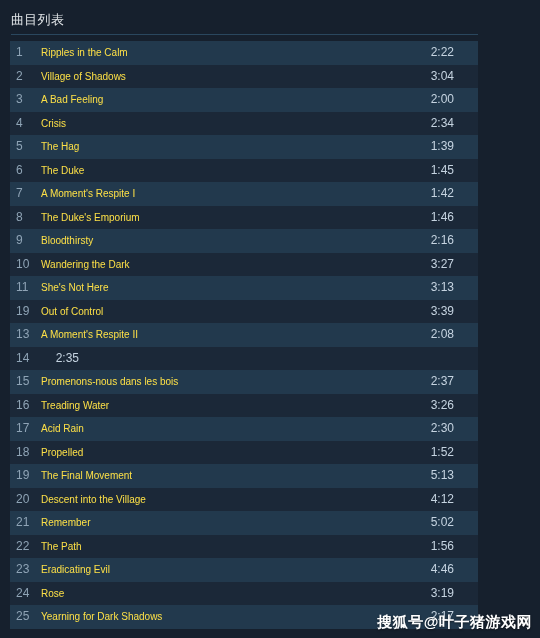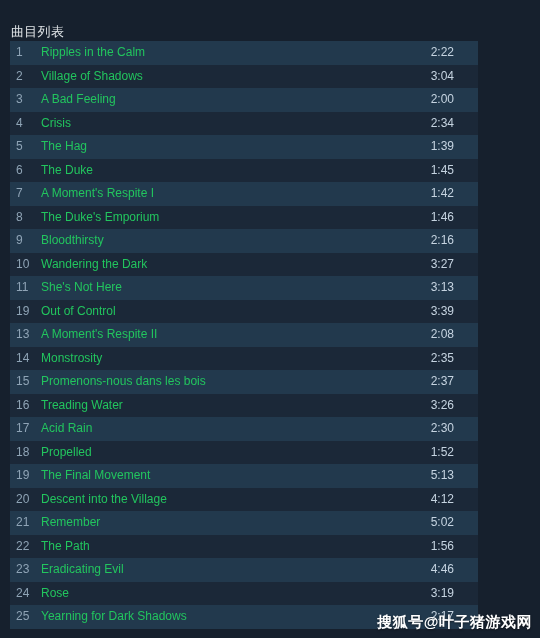--- a/index.html
+++ b/index.html
@@ -17,21 +17,21 @@
   #app {
     position: relative;
     width: 540px;
     height: 638px;
     background: #16202d;
   }
 
   
   .panel-header {
     position: absolute;
-    left: 0; top: 12px;
+    left: 0; top: 0;
     width: 540px;
     height: 41px;
   }
   .panel-title {
     position: absolute;
     left: 11px;
     top: 12px;
     font-size: 13px;
     line-height: 16px;
     color: #dfe3e6;
@@ -69,23 +69,23 @@
     width: 31px;
     padding-left: 6px;
     font-size: 12px;
     line-height: 23.5px;
     color: #8fa4b6;
     text-align: left;
     white-space: nowrap;
   }
   .track-name {
     flex: 1 1 auto;
-    font-size: 12px;
+    font-size: 10px;
     line-height: 23.5px;
-    color: #22c55e;
+    color: #fde047;
     white-space: nowrap;
     overflow: hidden;
     text-overflow: ellipsis;
     padding-right: 8px;
   }
   .track-time {
     flex: 0 0 auto;
     width: 62px;
     padding-right: 24px;
     font-size: 12px;
@@ -181,21 +181,20 @@
         <div class="track-name">Out of Control</div>
         <div class="track-time">3:39</div>
       </div>
       <div class="track-row alt">
         <div class="track-num">13</div>
         <div class="track-name">A Moment's Respite II</div>
         <div class="track-time">2:08</div>
       </div>
       <div class="track-row">
         <div class="track-num">14</div>
-        <div class="track-name">Monstrosity</div>
         <div class="track-time">2:35</div>
       </div>
       <div class="track-row alt">
         <div class="track-num">15</div>
         <div class="track-name">Promenons-nous dans les bois</div>
         <div class="track-time">2:37</div>
       </div>
       <div class="track-row">
         <div class="track-num">16</div>
         <div class="track-name">Treading Water</div>

